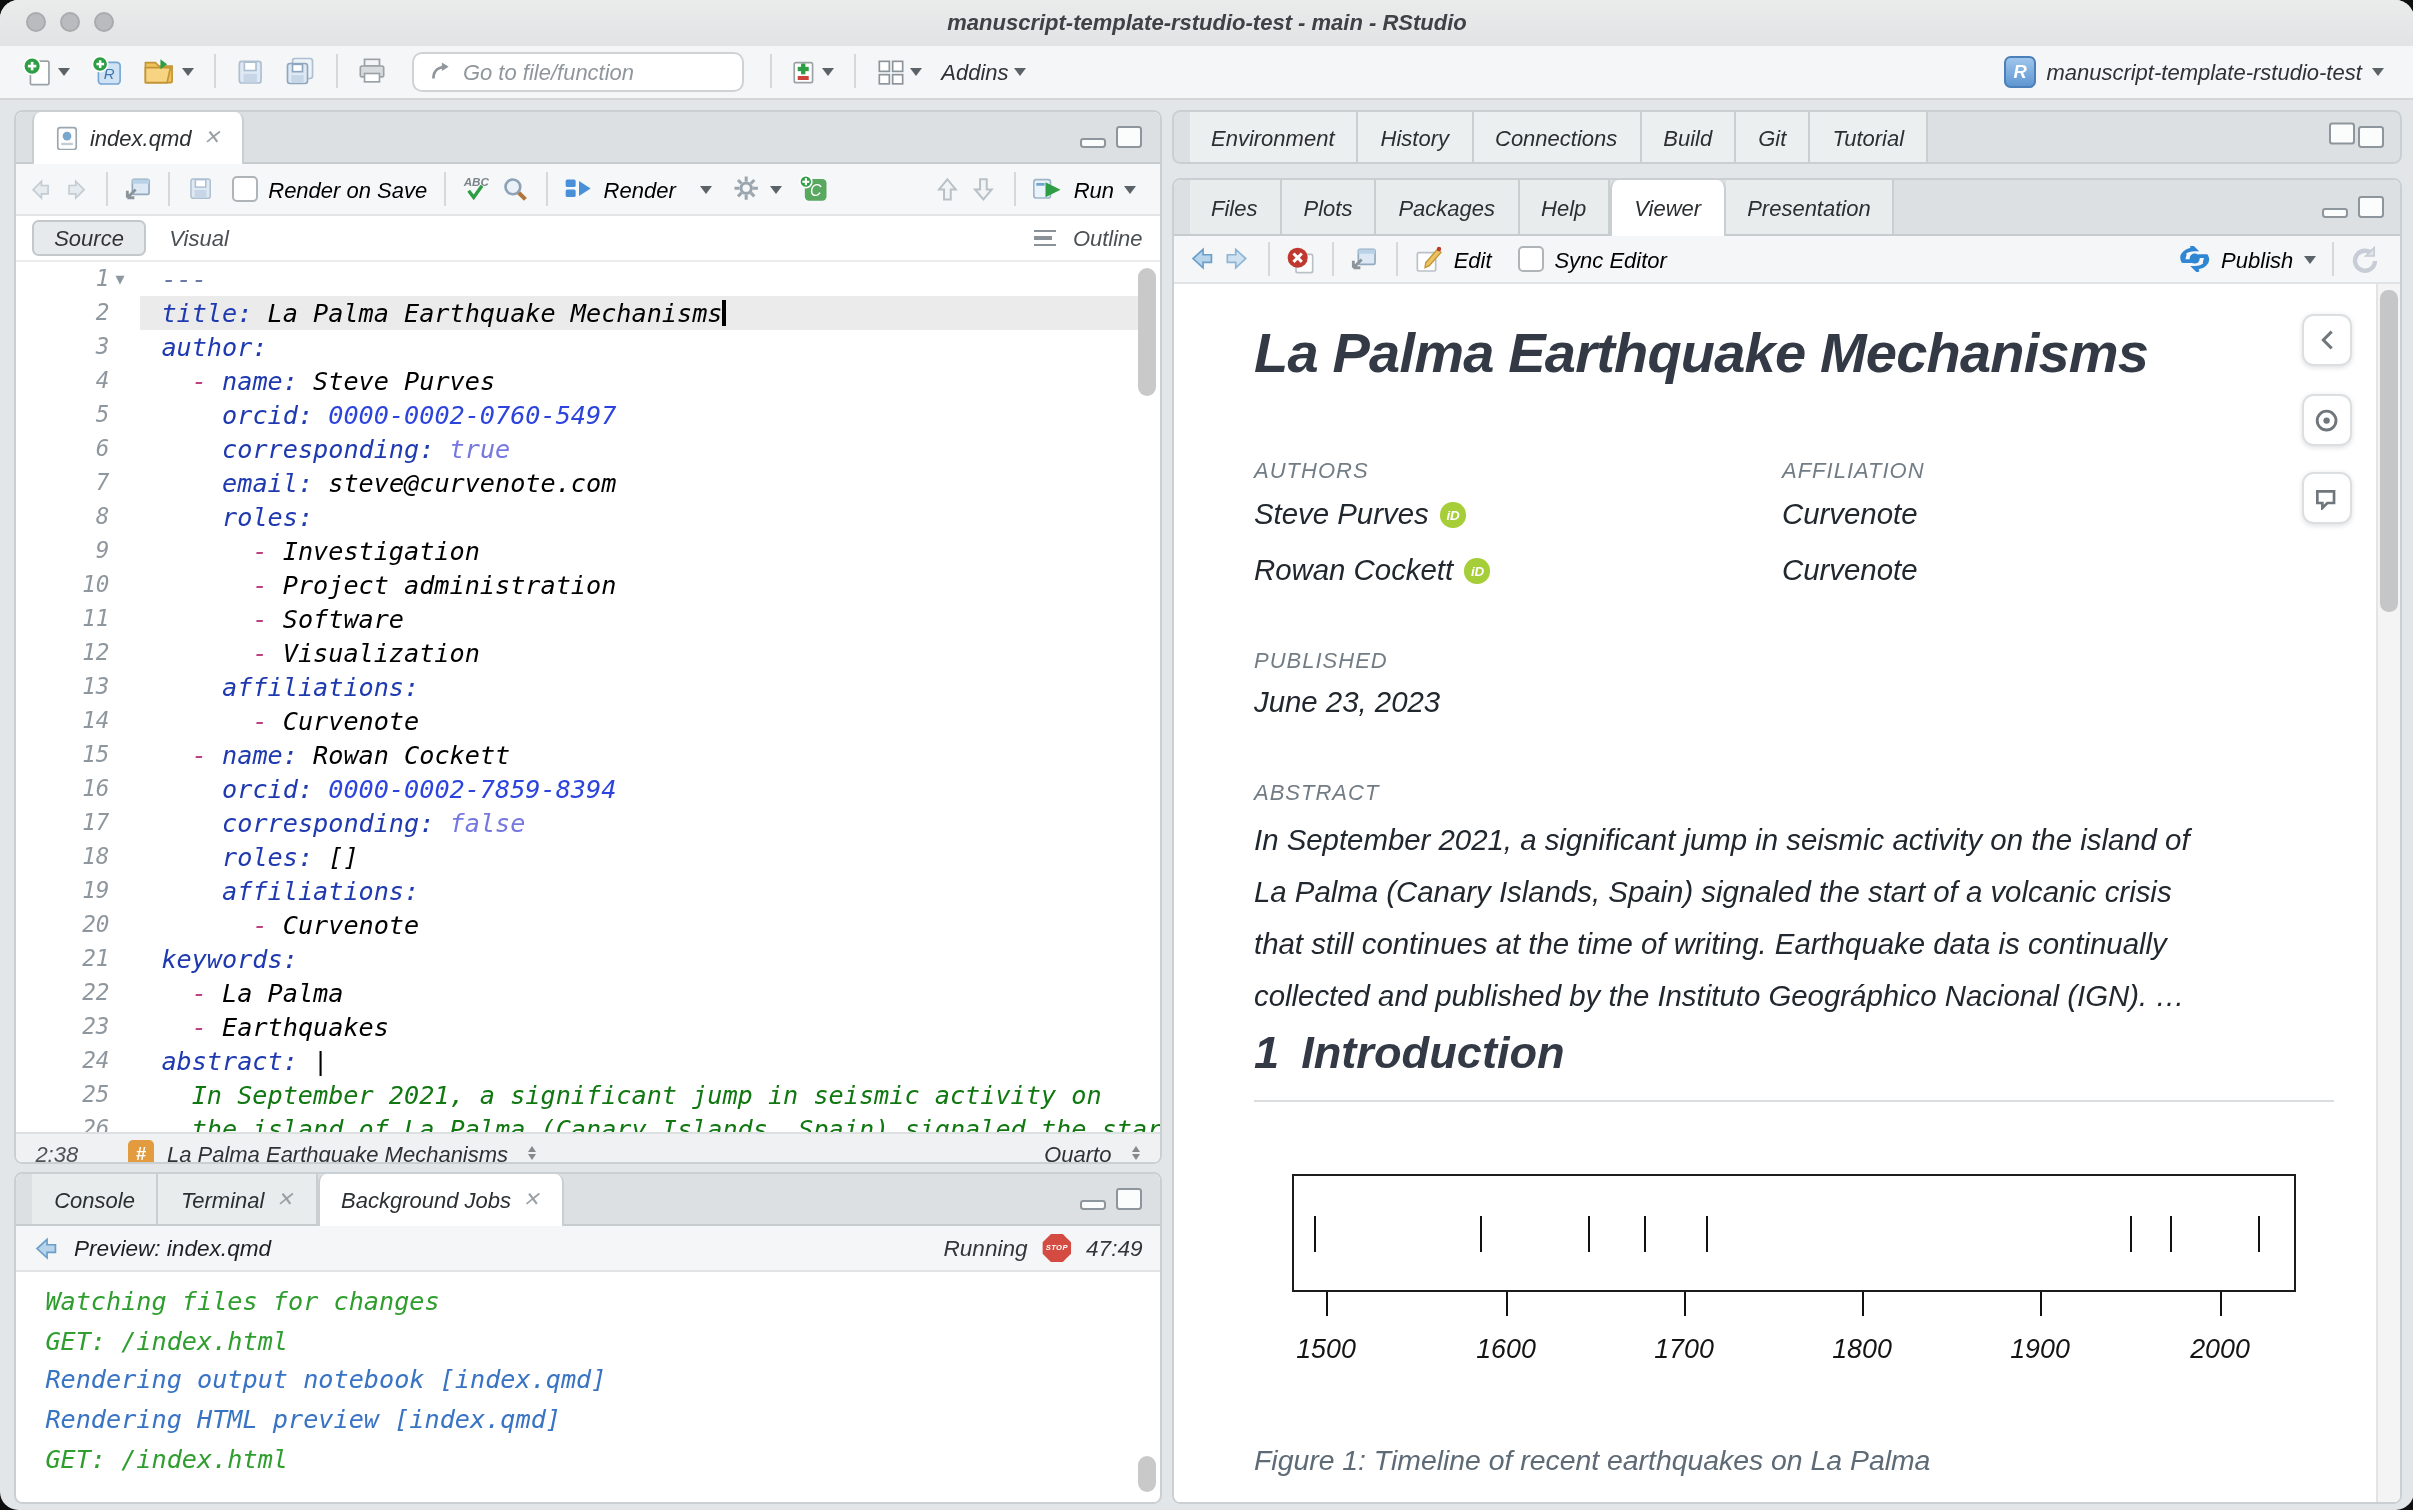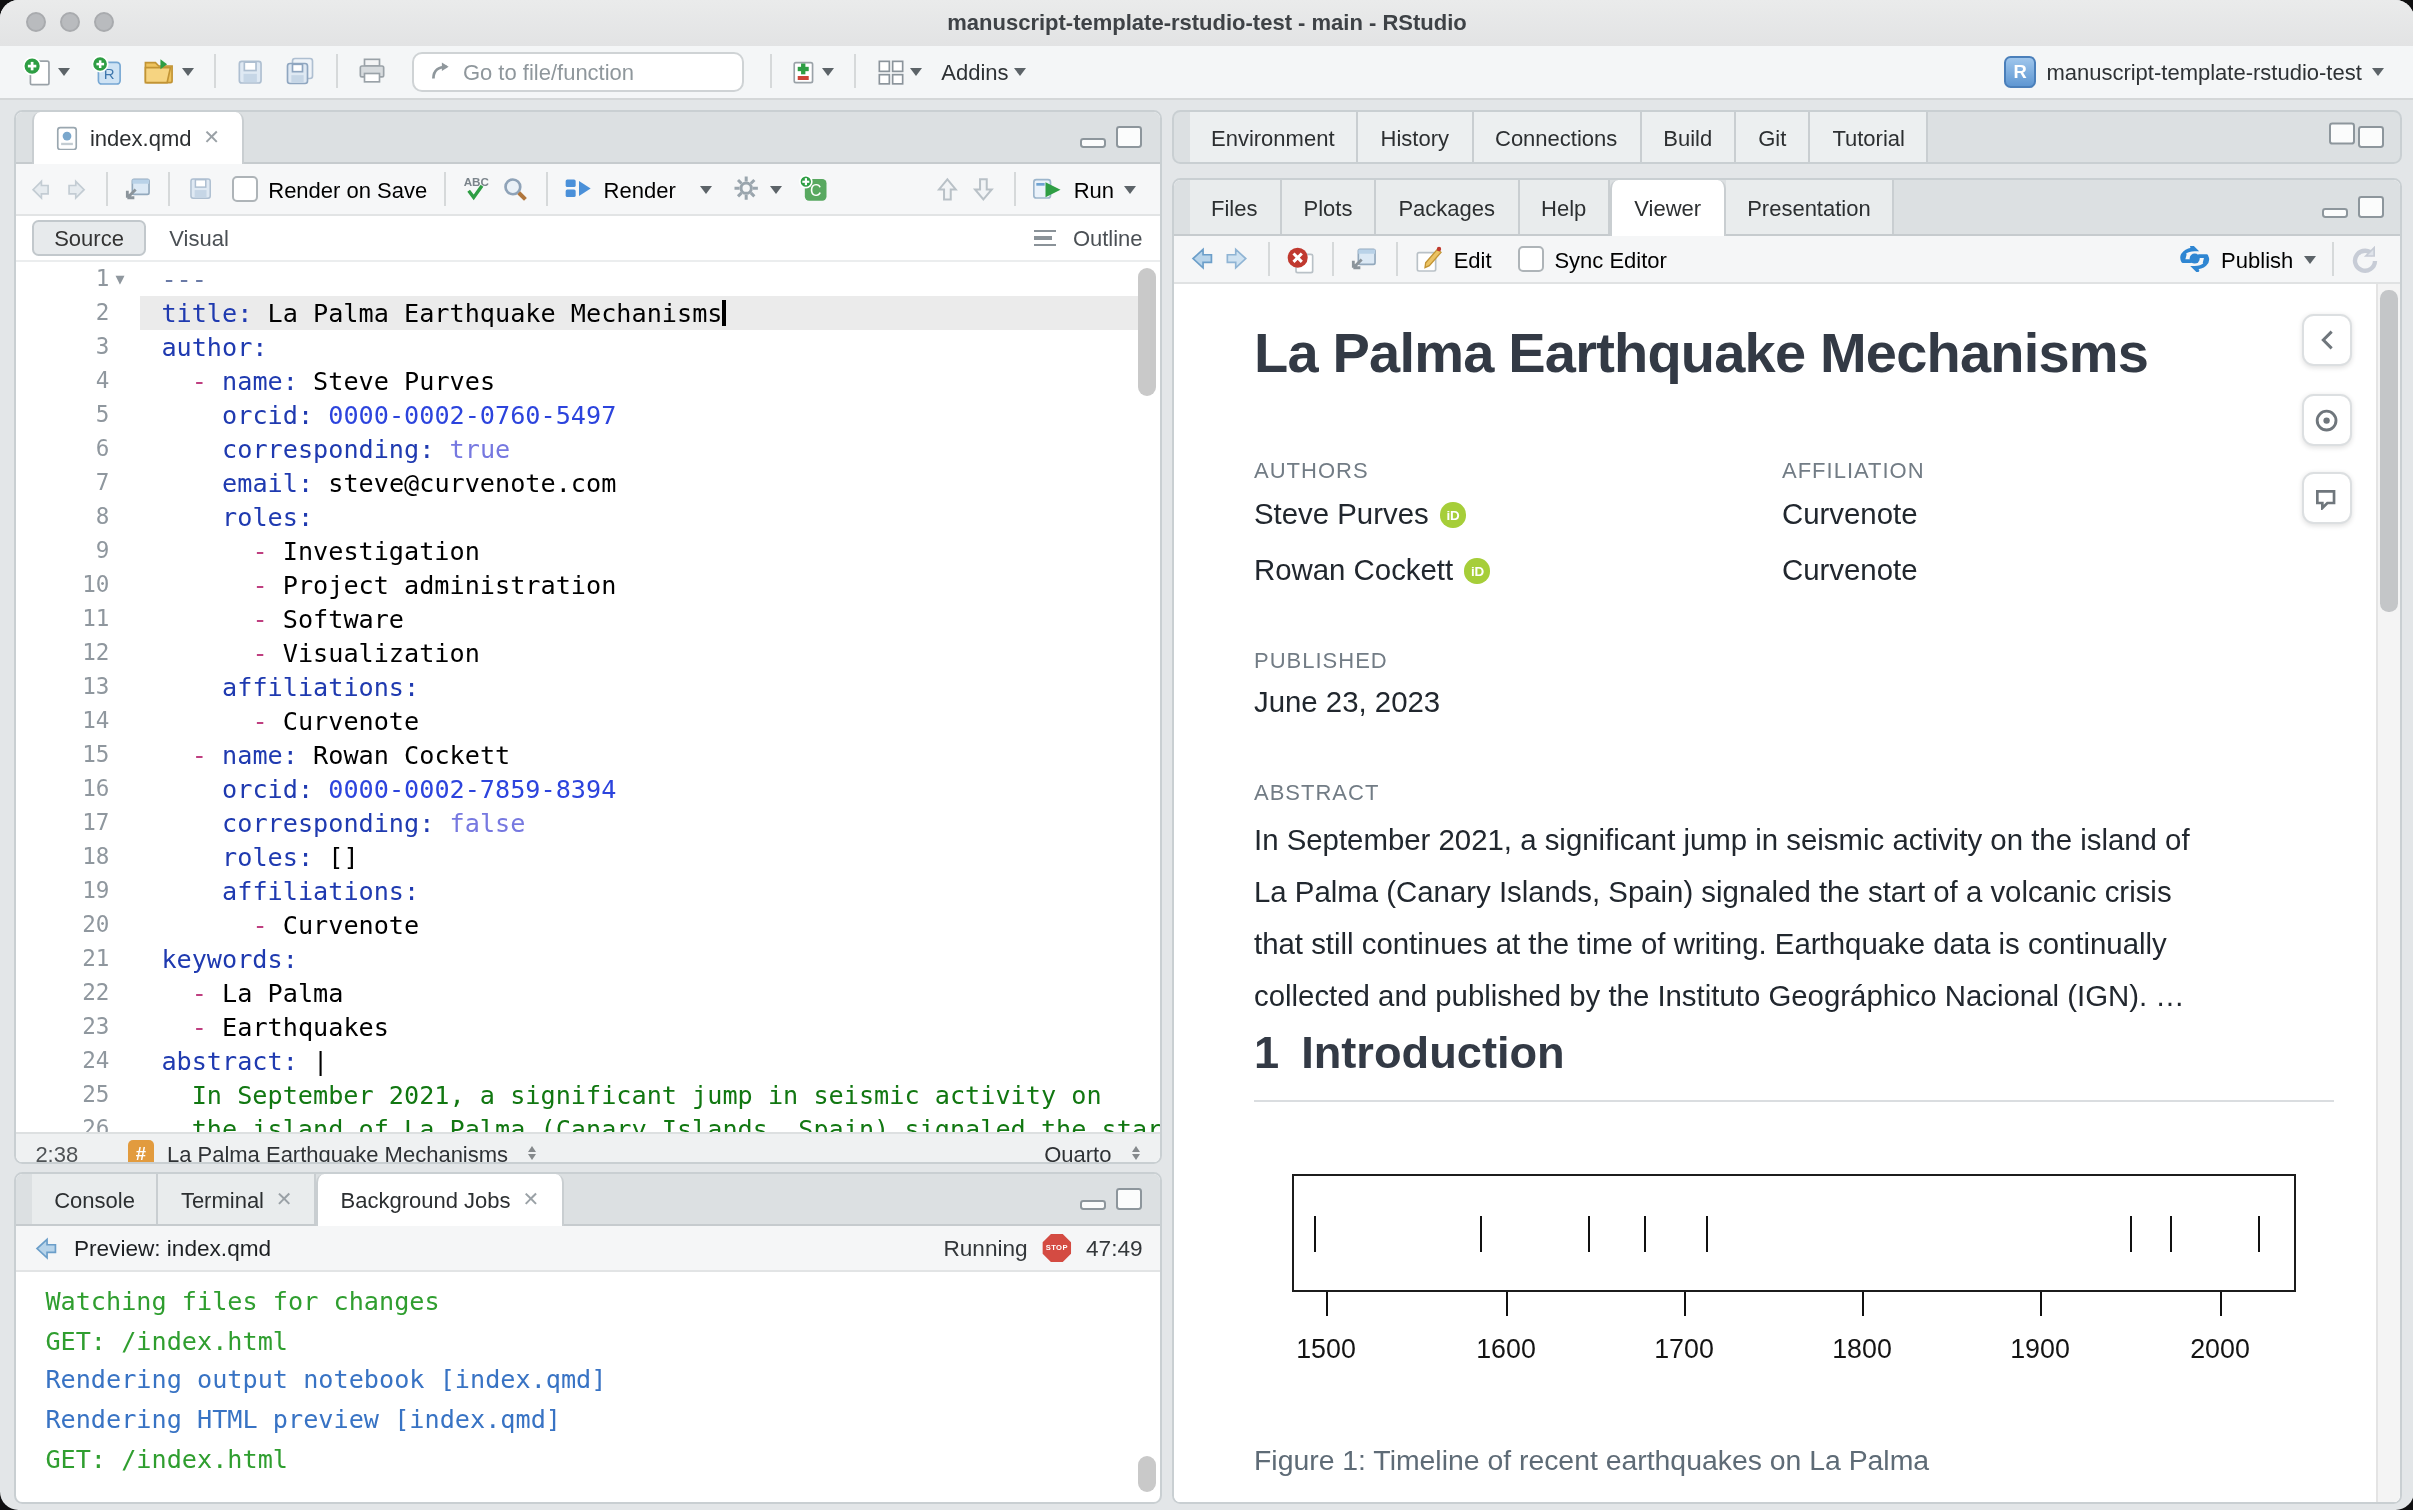--- a/index.html
+++ b/index.html
@@ -1,16 +1,16 @@
 <!DOCTYPE html>
 <html style="font-size:13.4px"><head>
 <meta charset="utf-8">
 <style>
   html,body{margin:0;padding:0;background:#111;}
-  .stage{width:2413px;height:1511px;background:#0f0f10;overflow:hidden;position:relative;}
+  .stage{width:2413px;height:1511px;background:#0f0f10;overflow:hidden;position:relative;font-style:italic;}
   .win{width:1207px;height:755px;transform:scale(2);transform-origin:0 0;position:relative;
        background:#e3e6e8;border-radius:9.2px;overflow:hidden;
        font-family:"Liberation Sans",sans-serif;-webkit-font-smoothing:antialiased;}
   
   .titlebar{position:absolute;left:0;top:0;right:0;height:22.6px;background:linear-gradient(#eaebeb,#e2e3e4);
             border-bottom:0.8px solid #c7c9ca;display:flex;align-items:center;justify-content:center;}
   .lights{position:absolute;left:13.4px;top:5.9px;display:flex;gap:6.7px;}
   .light{width:10px;height:10px;border-radius:50%;background:#b9bbbe;border:0.8px solid #a9abae;box-sizing:border-box;}
   .wtitle{font-size:11px;font-weight:bold;color:#3e4246;}
   

